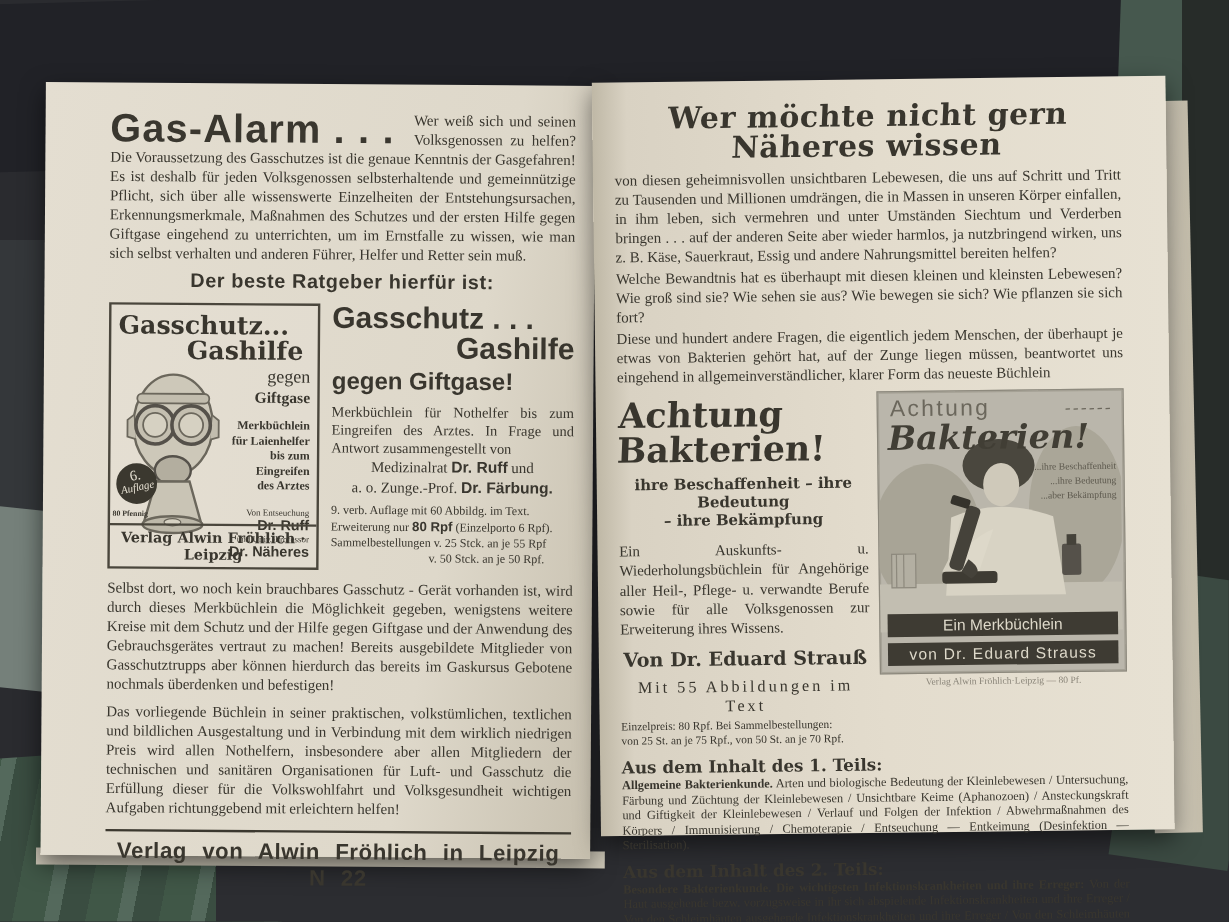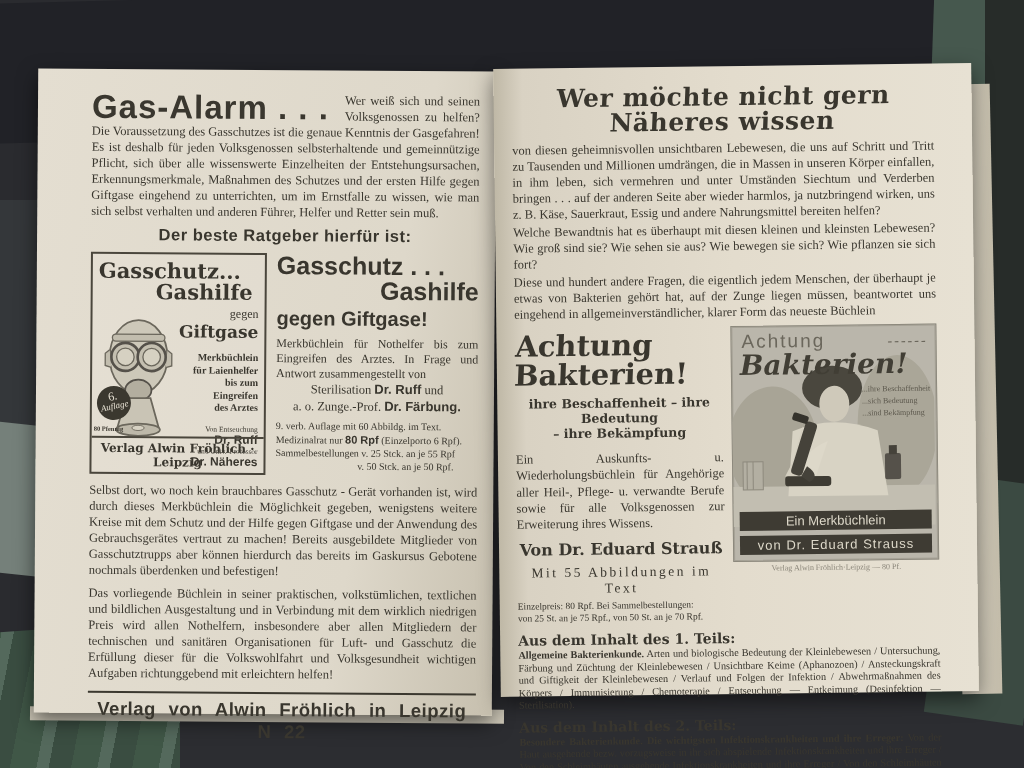--- a/index.html
+++ b/index.html
@@ -49,22 +49,22 @@
     font-size:33px;line-height:.95;margin-right:16px;letter-spacing:1px;color:#3a372f;}
   .ratgeber{font-family:"Liberation Sans",sans-serif;font-weight:bold;font-size:16.5px;
     text-align:center;margin:6px 0 8px 0;letter-spacing:.5px;}
   .cols{display:flex;gap:10px;}
   .ad-box{width:176px;min-width:176px;height:222px;border:2px solid #4a463c;position:relative;
     padding:6px 6px 0 6px;box-sizing:border-box;background:rgba(255,255,255,.08);}
   .ad-t1{font-size:21px;line-height:1;}
   .ad-t2{font-size:21px;line-height:1;text-align:right;margin-right:6px;}
   .ad-flex{display:flex;margin-top:2px;}
   .ad-right{flex:1;text-align:right;font-size:9px;}
-  .ad-gegen{font-size:12px;margin-top:2px;}
-  .ad-gift{font-size:17px;}
+  .ad-gegen{font-size:15px;margin-top:2px;}
+  .ad-gift{font-size:13px;font-family:Liberation Serif, serif;}
   .ad-merk{font-size:10px;line-height:1.25;margin-top:10px;font-weight:bold;}
   .ad-von{font-size:7.5px;margin-top:10px;}
   .ad-dr{font-family:"Liberation Sans",sans-serif;font-weight:bold;font-size:12px;line-height:1.05;}
   .badge{position:absolute;left:5px;bottom:52px;width:34px;height:34px;border-radius:50%;
     background:#3b382f;color:#e6e0d2;text-align:center;transform:rotate(-12deg);line-height:1;}
   .badge .b1{font-size:12px;padding-top:4px;}
   .badge .b2{font-size:9px;font-style:italic;}
   .badge-price{position:absolute;left:2px;bottom:40px;font-size:6.5px;font-weight:bold;}
   .ad-pub{position:absolute;left:0;right:0;bottom:0;border-top:2px solid #4a463c;
     font-size:12px;text-align:center;padding:3px 0;}
@@ -91,21 +91,21 @@
   .promo-author{font-size:16px;text-align:center;margin-top:8px;}
   .promo-abbild{font-size:13.5px;text-align:center;letter-spacing:2.5px;margin-top:6px;}
   .promo-price{font-size:9.5px;line-height:1.25;margin-top:4px;}
   .cover{width:204px;min-width:204px;height:234px;background:#bab6ab;border:1px solid #8d897d;
     position:relative;box-shadow:0 0 0 1px #a5a195 inset;}
   .cov-achtung{position:absolute;left:10px;top:4px;font-family:"Liberation Sans",sans-serif;
     font-size:19px;color:#6b675c;letter-spacing:2px;}
   .cov-dash{position:absolute;right:8px;top:8px;font-size:14px;color:#6b675c;letter-spacing:2px;}
   .cov-bakt{position:absolute;left:8px;top:22px;font-family:"DejaVu Serif",serif;
     font-style:italic;font-weight:bold;font-size:28px;color:#413e35;}
-  .cov-subs{position:absolute;right:6px;top:58px;text-align:left;font-size:8px;color:#5d594e;line-height:1.5;}
+  .cov-subs{position:absolute;right:6px;top:58px;text-align:right;font-size:8px;color:#5d594e;line-height:1.5;}
   .cov-band{position:absolute;left:6px;right:6px;background:#3e3b33;color:#ded9ca;
     text-align:center;font-family:"Liberation Sans",sans-serif;font-size:13px;padding:2px 0;}
   .cov-band1{bottom:30px;}
   .cov-band2{bottom:6px;letter-spacing:1px;}
   .cov-caption{font-size:8px;color:#8b867a;text-align:center;margin-top:2px;}
   .inhalt-title{font-size:14px;margin-top:7px;}
   .inhalt-body{font-size:10.3px;text-align:justify;line-height:1.22;margin-top:1px;}
   .inhalt-lead{font-weight:bold;}
 </style>
 </head>
@@ -171,32 +171,32 @@
         <div class="badge-price">80 Pfennig</div>
         <div class="ad-pub fraktur">Verlag Alwin Fröhlich · Leipzig</div>
       </div>
 
       <div class="offer">
         <div class="of-t1">Gasschutz . . .</div>
         <div class="of-t2">Gashilfe</div>
         <div class="of-t3">gegen Giftgase!</div>
         <p class="of-body">Merkbüchlein für Nothelfer bis zum Eingreifen des Arztes. In Frage und Antwort zusammengestellt von</p>
         <div class="of-center">
-          <span>Sterilisation</span>
+          <span>Medizinalrat</span>
           <span class="of-bold">Dr. Ruff</span>
           <span>und</span>
         </div>
         <div class="of-center">
           <span>a. o. Zunge.-Prof.</span>
           <span class="of-bold">Dr. Färbung.</span>
         </div>
         <div class="of-small">
           <div>9. verb. Auflage mit 60 Abbildg. im Text.</div>
           <div>
-            <span>Medizinalrat nur</span>
+            <span>Erweiterung nur</span>
             <span class="of-bold" style="font-size:11px">80 Rpf</span>
             <span>(Einzelporto 6 Rpf).</span>
           </div>
           <div>Sammelbestellungen v. 25 Stck. an je 55 Rpf</div>
           <div style="text-align:right;padding-right:24px">v. 50 Stck. an je 50 Rpf.</div>
         </div>
       </div>
     </div>
 
     <p class="just" style="margin-top:8px">Selbst dort, wo noch kein brauchbares Gasschutz - Gerät vorhanden ist, wird durch dieses Merkbüchlein die Möglichkeit gegeben, wenigstens weitere Kreise mit dem Schutz und der Hilfe gegen Giftgase und der Anwendung des Gebrauchsgerätes vertraut zu machen! Bereits ausgebildete Mitglieder von Gasschutztrupps aber können hierdurch das bereits im Gaskursus Gebotene nochmals überdenken und befestigen!</p>
@@ -244,22 +244,22 @@
             <rect x="156" y="120" width="8" height="9" fill="#45423a"></rect>
             <rect x="10" y="135" width="20" height="28" fill="#b3afa2" stroke="#8d897d"></rect>
             <line x1="14" y1="135" x2="14" y2="163" stroke="#8d897d"></line>
             <line x1="20" y1="135" x2="20" y2="163" stroke="#8d897d"></line>
           </svg>
           <div class="cov-achtung">Achtung</div>
           <div class="cov-dash">------</div>
           <div class="cov-bakt">Bakterien!</div>
           <div class="cov-subs">
             <div>...ihre Beschaffenheit</div>
-            <div>...sich Bedeutung</div>
-            <div>...sind Bekämpfung</div>
+            <div>...ihre Bedeutung</div>
+            <div>...aber Bekämpfung</div>
           </div>
           <div class="cov-band cov-band1">Ein Merkbüchlein</div>
           <div class="cov-band cov-band2">von Dr. Eduard Strauss</div>
         </div>
         <div class="cov-caption">Verlag Alwin Fröhlich·Leipzig — 80 Pf.</div>
       </div>
     </div>
 
     <div class="inhalt-title fraktur">Aus dem Inhalt des 1. Teils:</div>
     <p class="inhalt-body"><span class="inhalt-lead">Allgemeine Bakterienkunde.</span><span> Arten und biologische Bedeutung der Kleinlebewesen / Untersuchung, Färbung und Züchtung der Kleinlebewesen / Unsichtbare Keime (Aphanozoen) / Ansteckungskraft und Giftigkeit der Kleinlebewesen / Verlauf und Folgen der Infektion / Abwehrmaßnahmen des Körpers / Immunisierung / Chemoterapie / Entseuchung — Entkeimung (Desinfektion — Sterilisation).</span></p>

